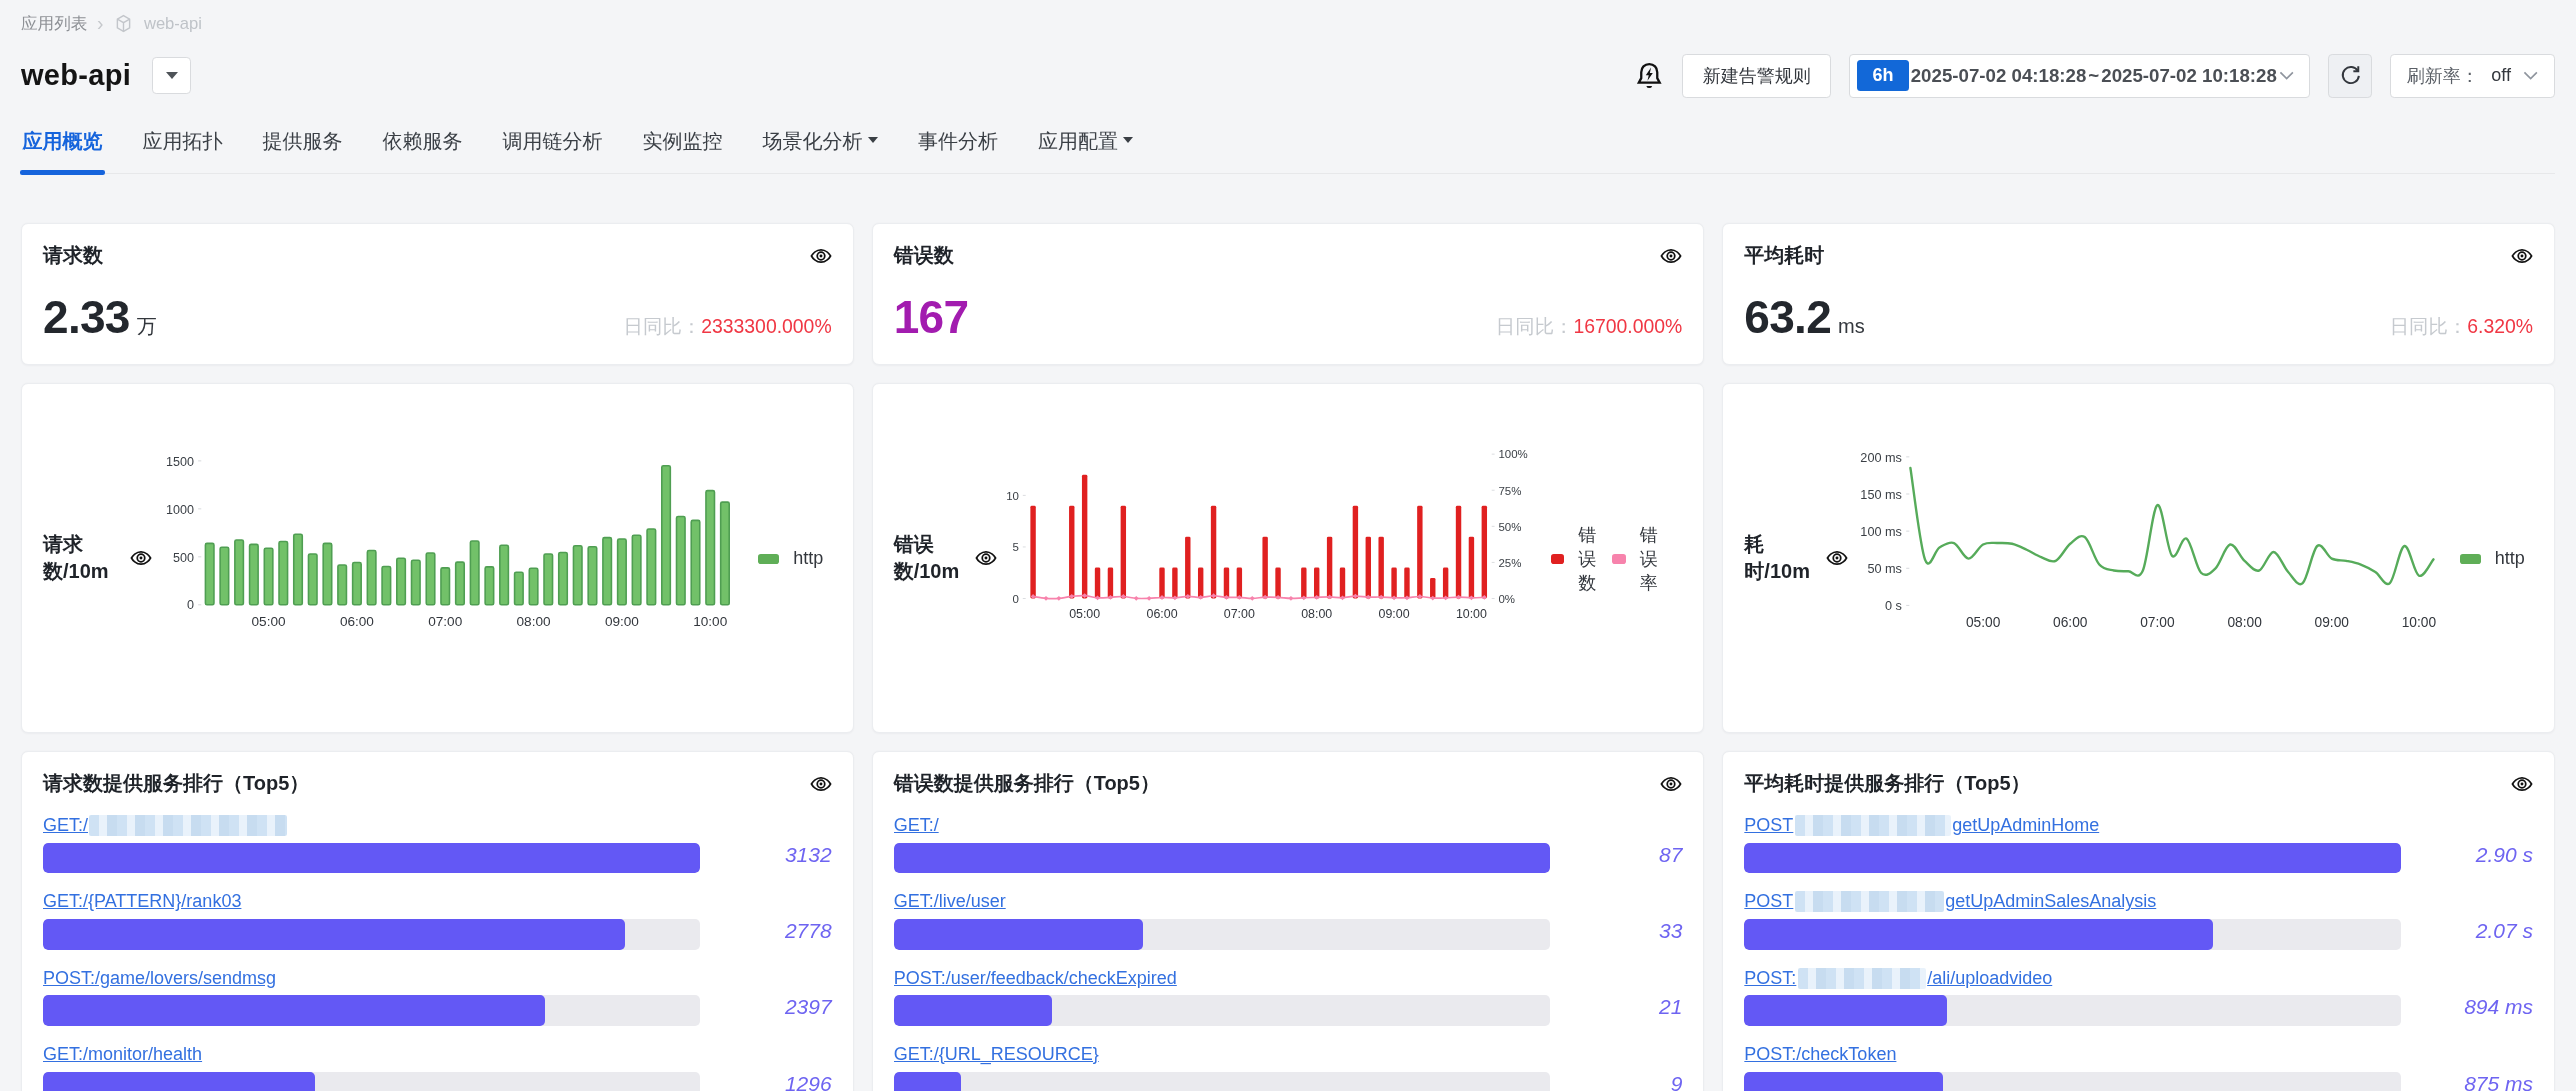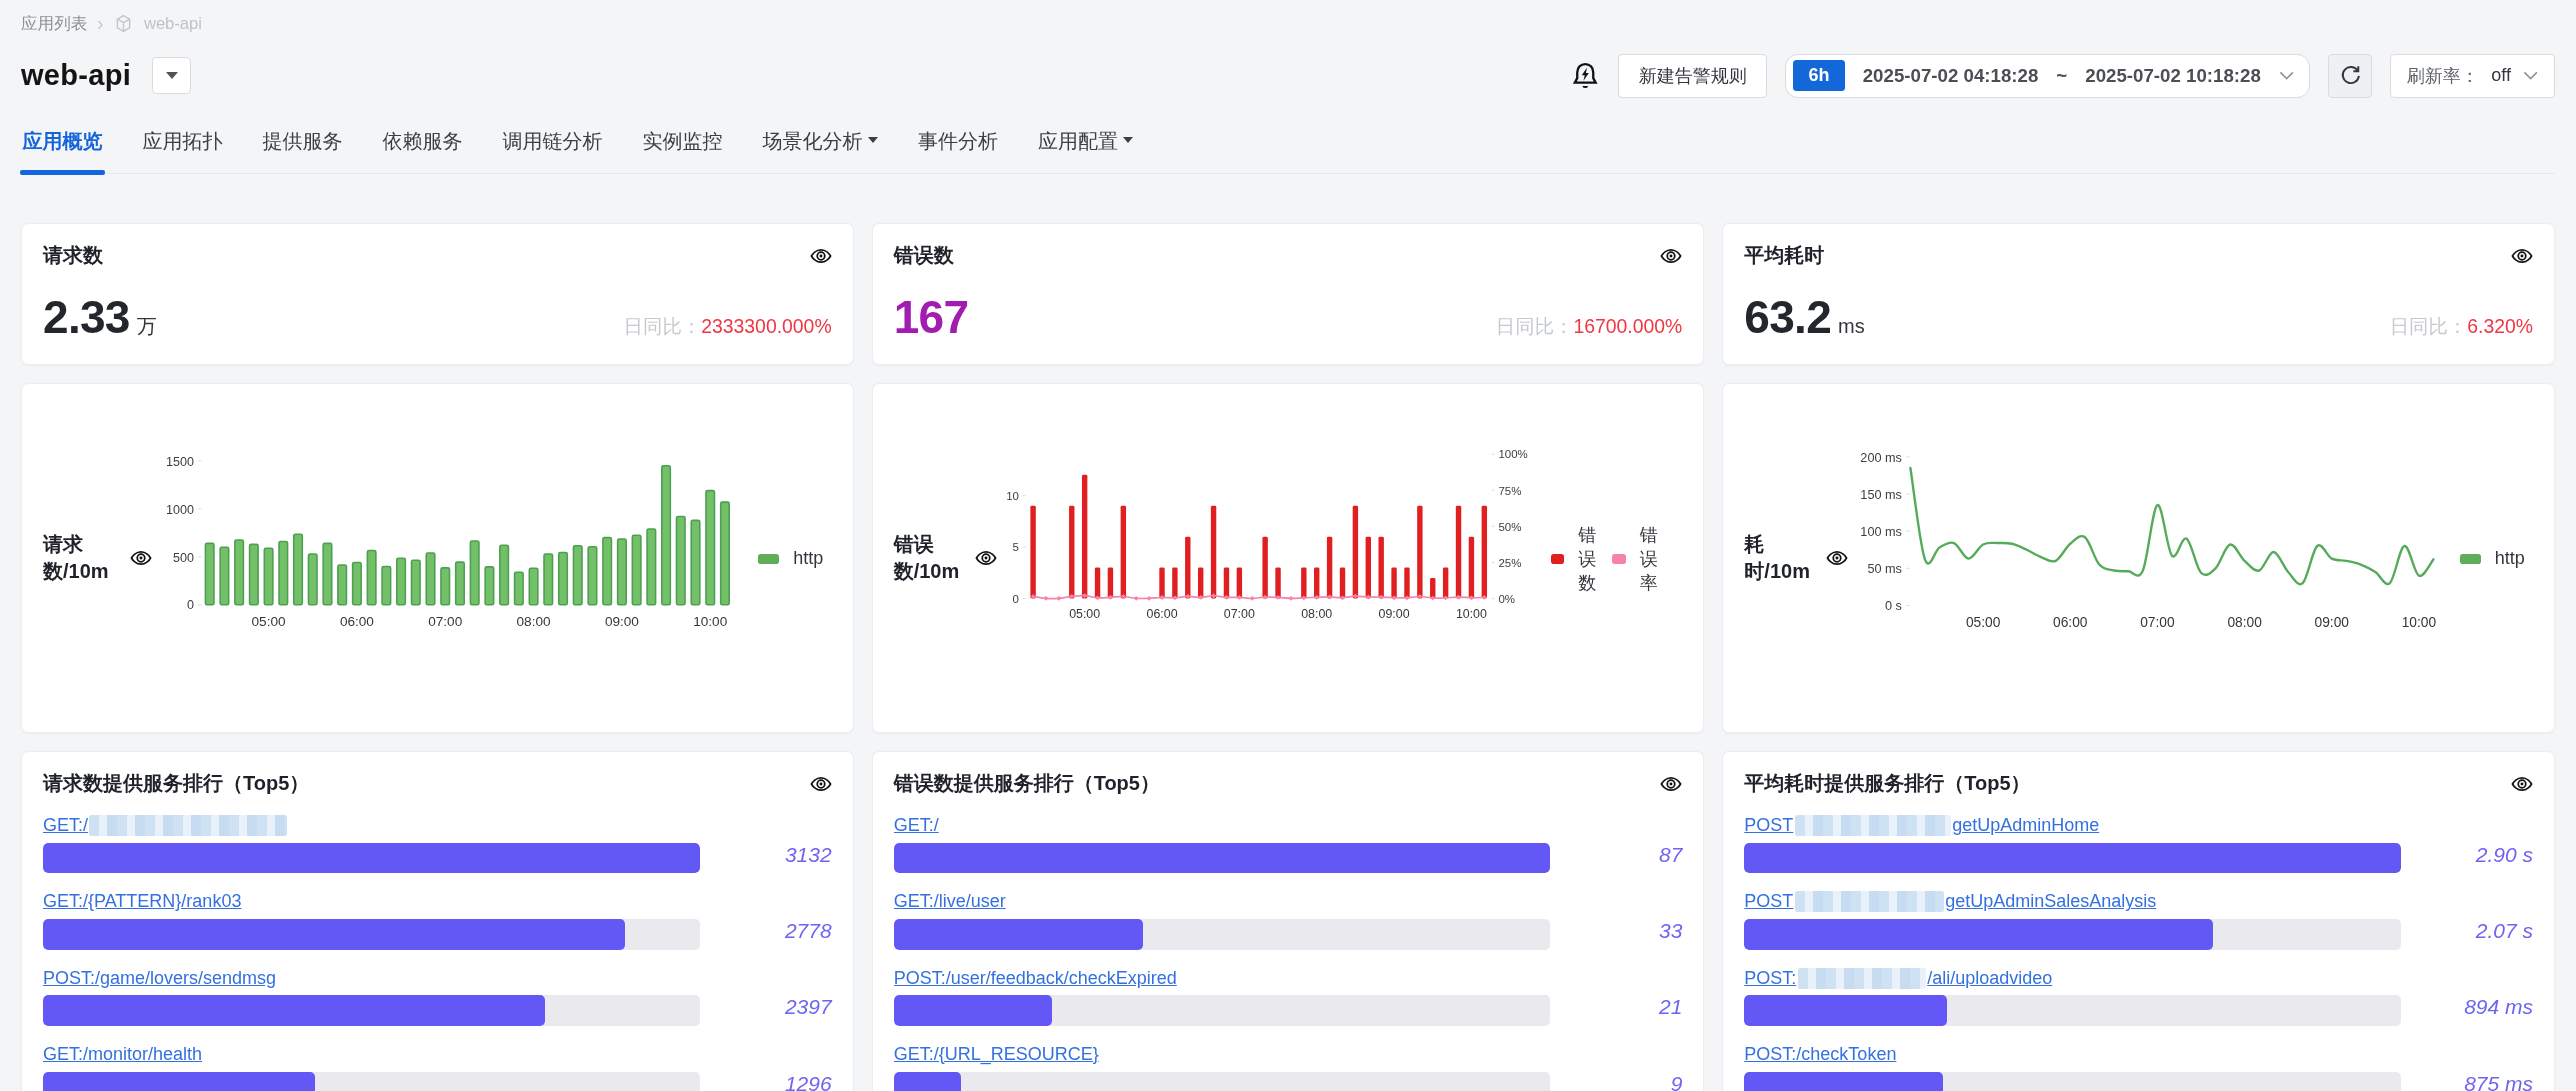--- a/index.html
+++ b/index.html
@@ -17,22 +17,22 @@
   .title-group { display:flex; align-items:center; }
   .app-title { font-size:29px; font-weight:700; color:#141414; letter-spacing:0.3px; }
   .title-dd-btn { margin-left:21px; width:39px; height:37px; background:#fff; border:1.4px solid #d9dbde;
     border-radius:4.2px; display:flex; align-items:center; justify-content:center; cursor:pointer; }
   .title-dd-btn .caret { width:0; height:0; border-left:6.2px solid transparent; border-right:6.2px solid transparent;
     border-top:7.6px solid #4e5358; }
   .controls { display:flex; align-items:center; gap:18px; }
   .icon-bell { display:flex; align-items:center; }
   .btn { height:44px; background:#fff; border:1.4px solid #d9dbde; border-radius:4.2px; font-size:18px; color:#33373d;
     display:flex; align-items:center; padding:0 19.4px; cursor:pointer; white-space:nowrap; }
-  .time-picker { height:44px; background:#fff; border:1.4px solid #d9dbde; border-radius:13px;
-    display:flex; align-items:center; gap:18px; padding:0 15.3px 0 7px; cursor:pointer; }
+  .time-picker { height:44px; background:#fff; border:1.4px solid #d9dbde; border-radius:4px;
+    display:flex; align-items:center; gap:2px; padding:0 15.3px 0 7px; cursor:pointer; }
   .quick-badge { background:#1268d8; color:#fff; font-size:18px; font-weight:700; border-radius:3.5px;
     padding:4.9px 15.3px; }
   .time-text { font-size:18.7px; font-weight:600; color:#4b4f55; }
   .tilde { font-size:18.7px; font-weight:700; color:#4b4f55; }
   .refresh-btn { width:44px; height:44px; border:1.4px solid #d9dbde; border-radius:4.2px; background:#eef0f3;
     display:flex; align-items:center; justify-content:center; cursor:pointer; }
   .rate-box { height:44px; background:#fff; border:1.4px solid #d9dbde; border-radius:4.2px; display:flex;
     align-items:center; gap:12.5px; padding:0 15.3px; cursor:pointer; }
   .rate-label { font-size:18px; color:#5a5f66; }
   .rate-value { font-size:18px; color:#33373d;text-align:center; }

